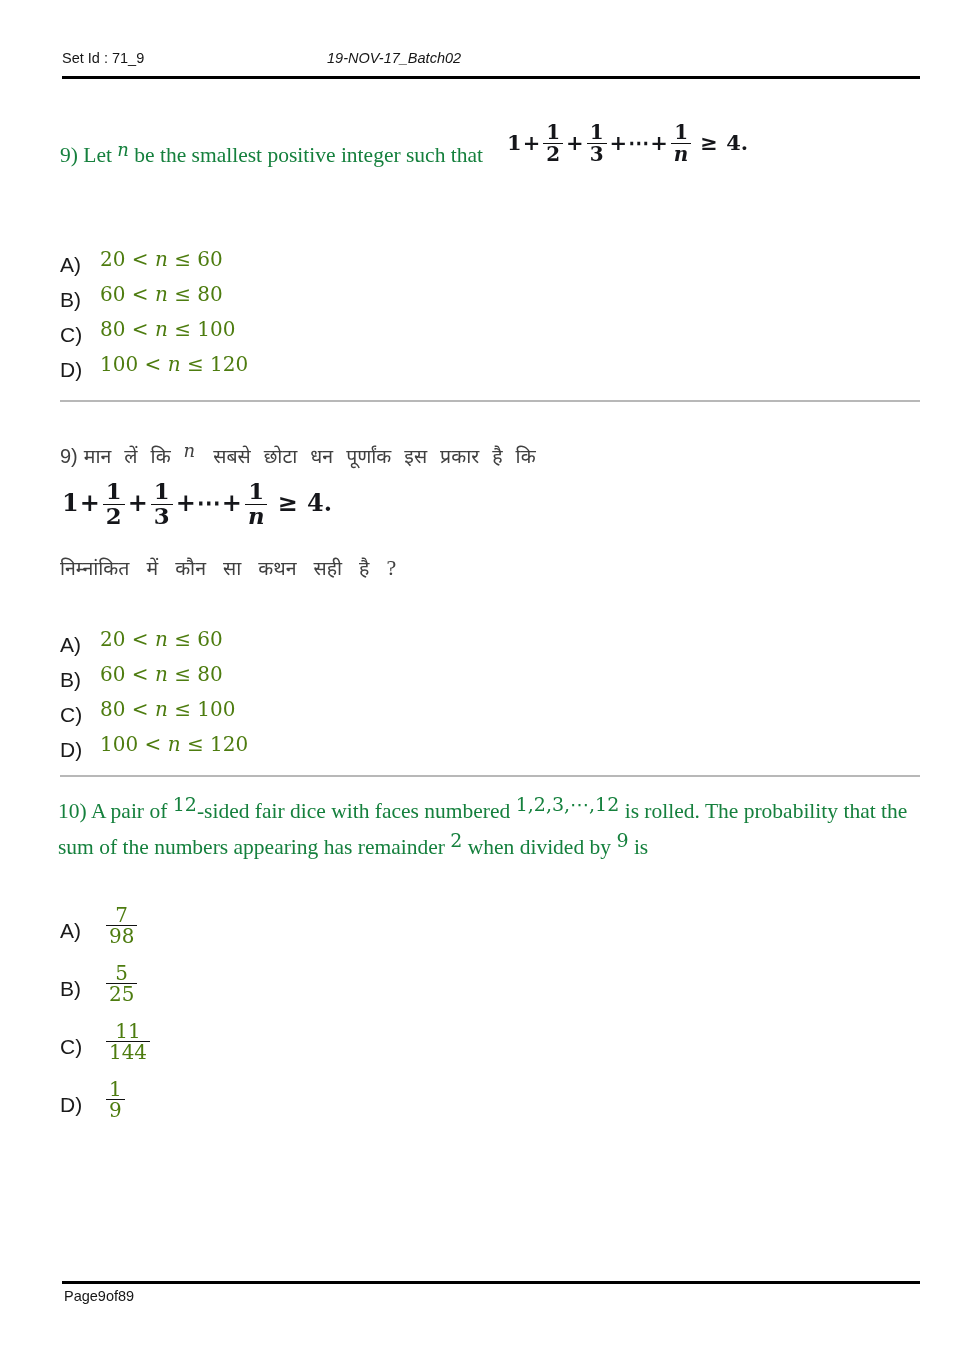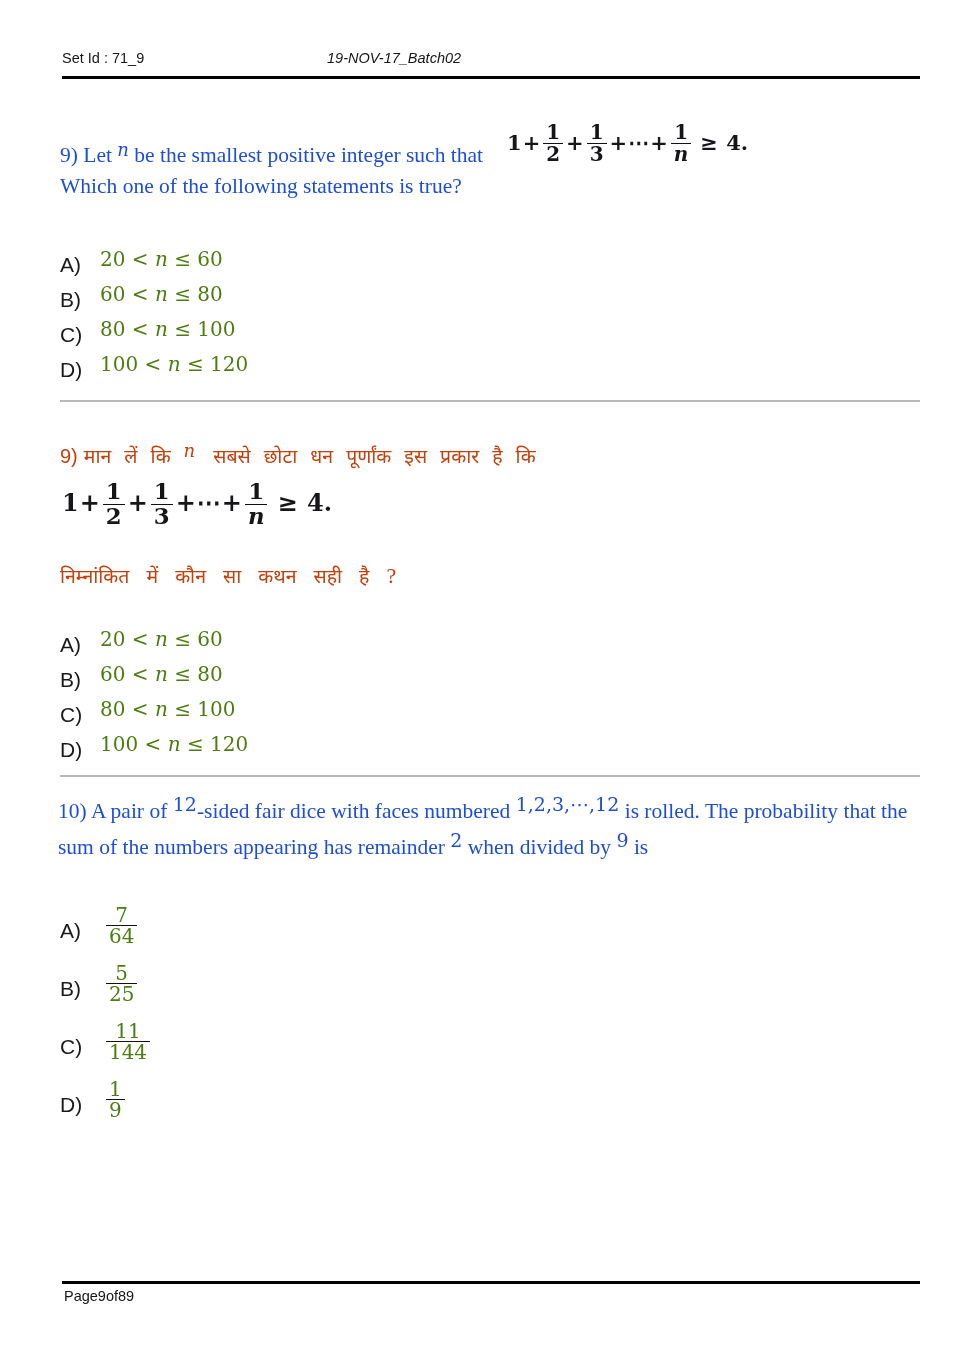--- a/index.html
+++ b/index.html
@@ -87,21 +87,21 @@
     white-space: nowrap;
   }
 
   
   .qblock { position: absolute; }
 
   .qtext {
     font-family: "Liberation Serif", "DejaVu Serif", serif;
     font-size: 21.5px;
     line-height: 31px;
-    color: #1d4ed8;
+    color: #15803d;
   }
 
   
   .m {
     font-family: "DejaVu Serif", "Liberation Serif", serif;
     font-style: normal;
   }
   .mi {
     font-family: "DejaVu Serif", "Liberation Serif", serif;
     font-style: italic;
@@ -184,21 +184,21 @@
   .opt-row-frac .opt-body {
     left: 44px;
     bottom: -4px;
     font-size: 21px;
   }
 
   
   .hindi {
     font-family: "Liberation Serif", "DejaVu Serif", serif;
     font-size: 19.5px;
-    color: #c2410c;
+    color: #404040;
     white-space: nowrap;
     text-align: center;
   }
   .hindi .w { display: inline-block; }
   .hindi-spaced .w { margin-right: 13px; }
   .hindi-spaced2 .w { margin-right: 17px; }
 </style>
 </head>
 <body>
 
@@ -211,21 +211,20 @@
   <div class="header-rule"></div>
 
   <div class="qblock" id="q9-en" style="left:50px; top:140px; width:860px;">
 
     <div class="qtext" style="width:860px;">
       <span>9)</span>
       <span>Let</span>
       <span class="mi raise-sm">n</span>
       <span>be the smallest positive integer such that</span>
       <br>
-      <span>Which one of the following statements is true?</span>
     </div>
 
     <div class="formula" style="position:absolute; left:447px; top:-18px; font-size:21px;">
       <span>1</span><span class="op">+</span><span class="frac"><span class="num">1</span><span class="den">2</span></span><span class="op">+</span><span class="frac"><span class="num">1</span><span class="den">3</span></span><span class="op">+</span><span>⋯</span><span class="op">+</span><span class="frac"><span class="num">1</span><span class="den varn">n</span></span><span class="op" style="padding-left:7px;">≥</span> <span>4.</span>
     </div>
 
     <div class="options" style="left:0px; top:100px;">
       <div class="opt-row">
         <span class="opt-label">A)</span>
         <span class="opt-body">
@@ -274,21 +273,21 @@
   <div class="qblock" id="q9-hi" style="left:50px; top:442px; width:860px;">
 
     <div class="hindi hindi-spaced" style="position:absolute; left:0; top:0;">
       <span class="w" style="font-family:'Liberation Sans','DejaVu Sans',sans-serif; font-size:20px; margin-right:6px;">9)</span><span class="w">मान</span><span class="w">लें</span><span class="w">कि</span><span class="w mi raise-sm" style="margin-right:18px;">n</span><span class="w">सबसे</span><span class="w">छोटा</span><span class="w">धन</span><span class="w">पूर्णांक</span><span class="w">इस</span><span class="w">प्रकार</span><span class="w">है</span><span class="w">कि</span>
     </div>
 
     <div class="formula" style="position:absolute; left:2px; top:38px; font-size:24px;">
       <span>1</span><span class="op">+</span><span class="frac"><span class="num">1</span><span class="den">2</span></span><span class="op">+</span><span class="frac"><span class="num">1</span><span class="den">3</span></span><span class="op">+</span><span>⋯</span><span class="op">+</span><span class="frac"><span class="num">1</span><span class="den varn">n</span></span><span class="op" style="padding-left:8px;">≥</span> <span>4.</span>
     </div>
 
-    <div class="hindi hindi-spaced2" style="position:absolute; left:0; top:120px;">
+    <div class="hindi hindi-spaced2" style="position:absolute; left:0; top:112px;">
       <span class="w">निम्नांकित</span><span class="w">में</span><span class="w">कौन</span><span class="w">सा</span><span class="w">कथन</span><span class="w">सही</span><span class="w">है</span><span class="w" style="font-size:22px;">?</span>
     </div>
 
     <div class="options" style="left:0px; top:178px;">
       <div class="opt-row">
         <span class="opt-label">A)</span>
         <span class="opt-body">
           <span>20</span>
           <span>&lt;</span>
           <span class="varn">n</span>
@@ -345,21 +344,21 @@
       <span class="m raise">9</span>
       <span>is</span>
     </div>
 
     <div class="options" style="left:2px; top:92px;">
       <div class="opt-row opt-row-frac">
         <span class="opt-label">A)</span>
         <span class="opt-body">
           <span class="frac">
             <span class="num">7</span>
-            <span class="den">64</span>
+            <span class="den">98</span>
           </span>
         </span>
       </div>
       <div class="opt-row opt-row-frac">
         <span class="opt-label">B)</span>
         <span class="opt-body">
           <span class="frac">
             <span class="num">5</span>
             <span class="den">25</span>
           </span>

